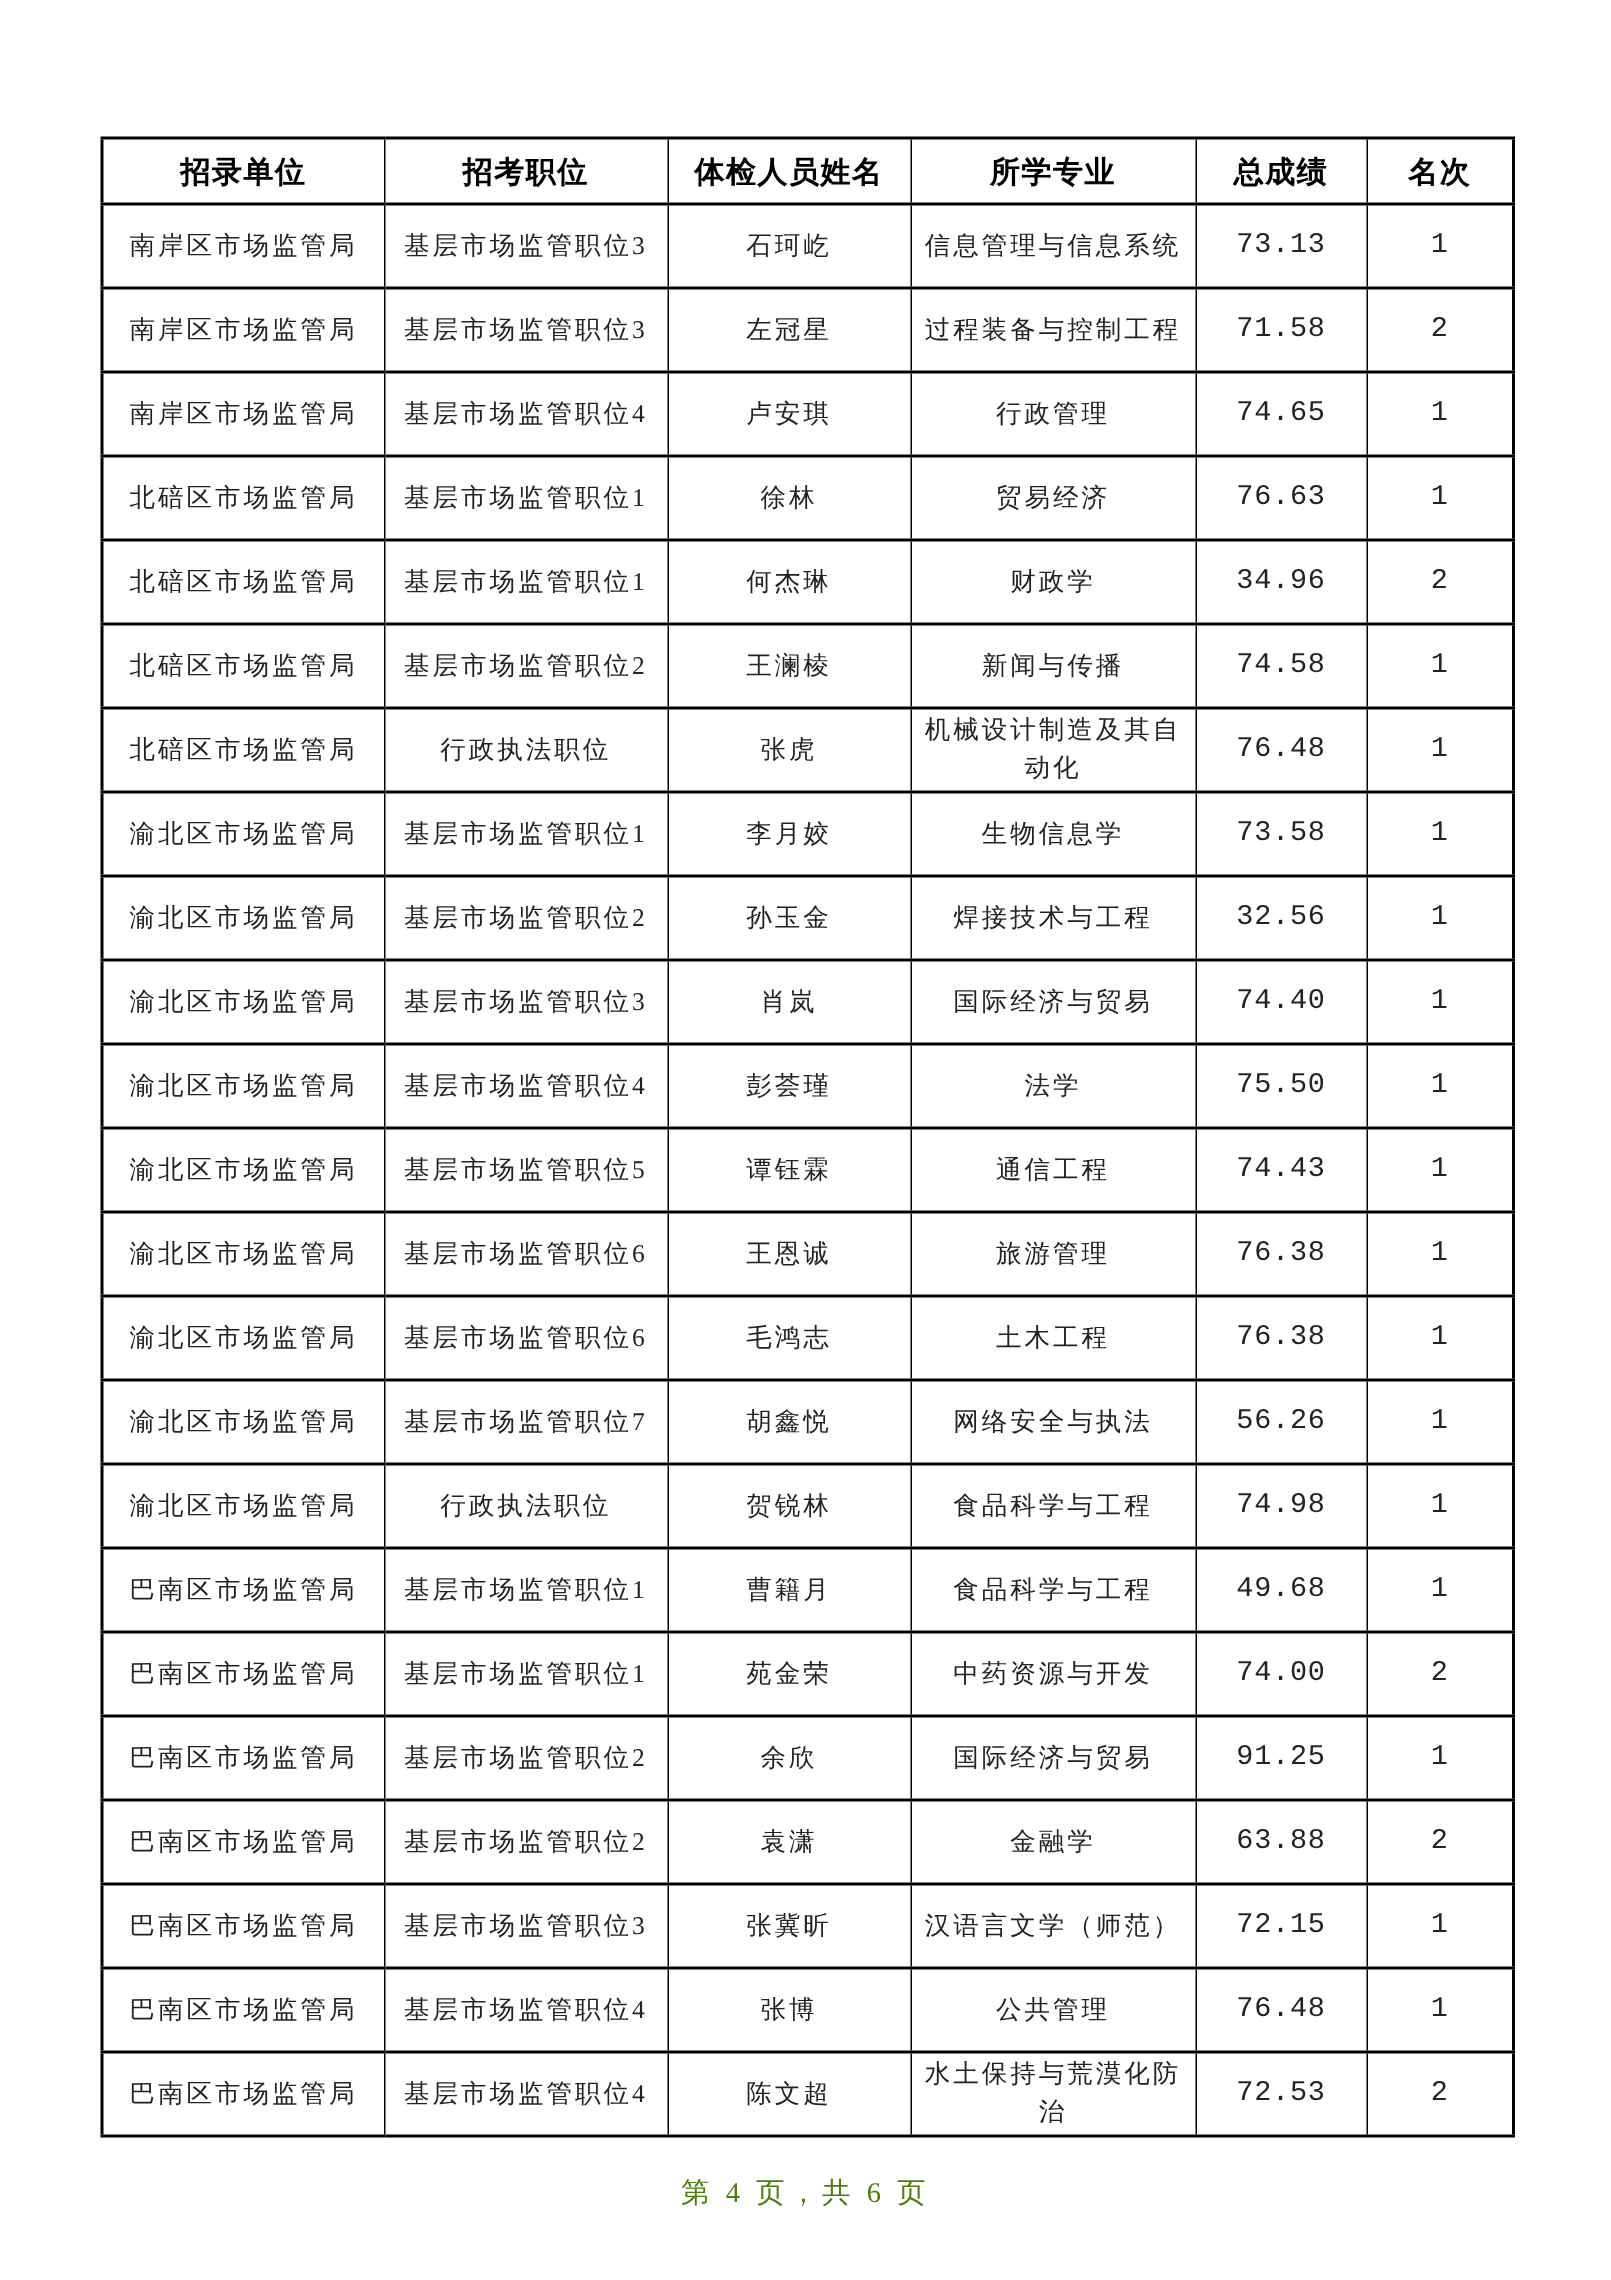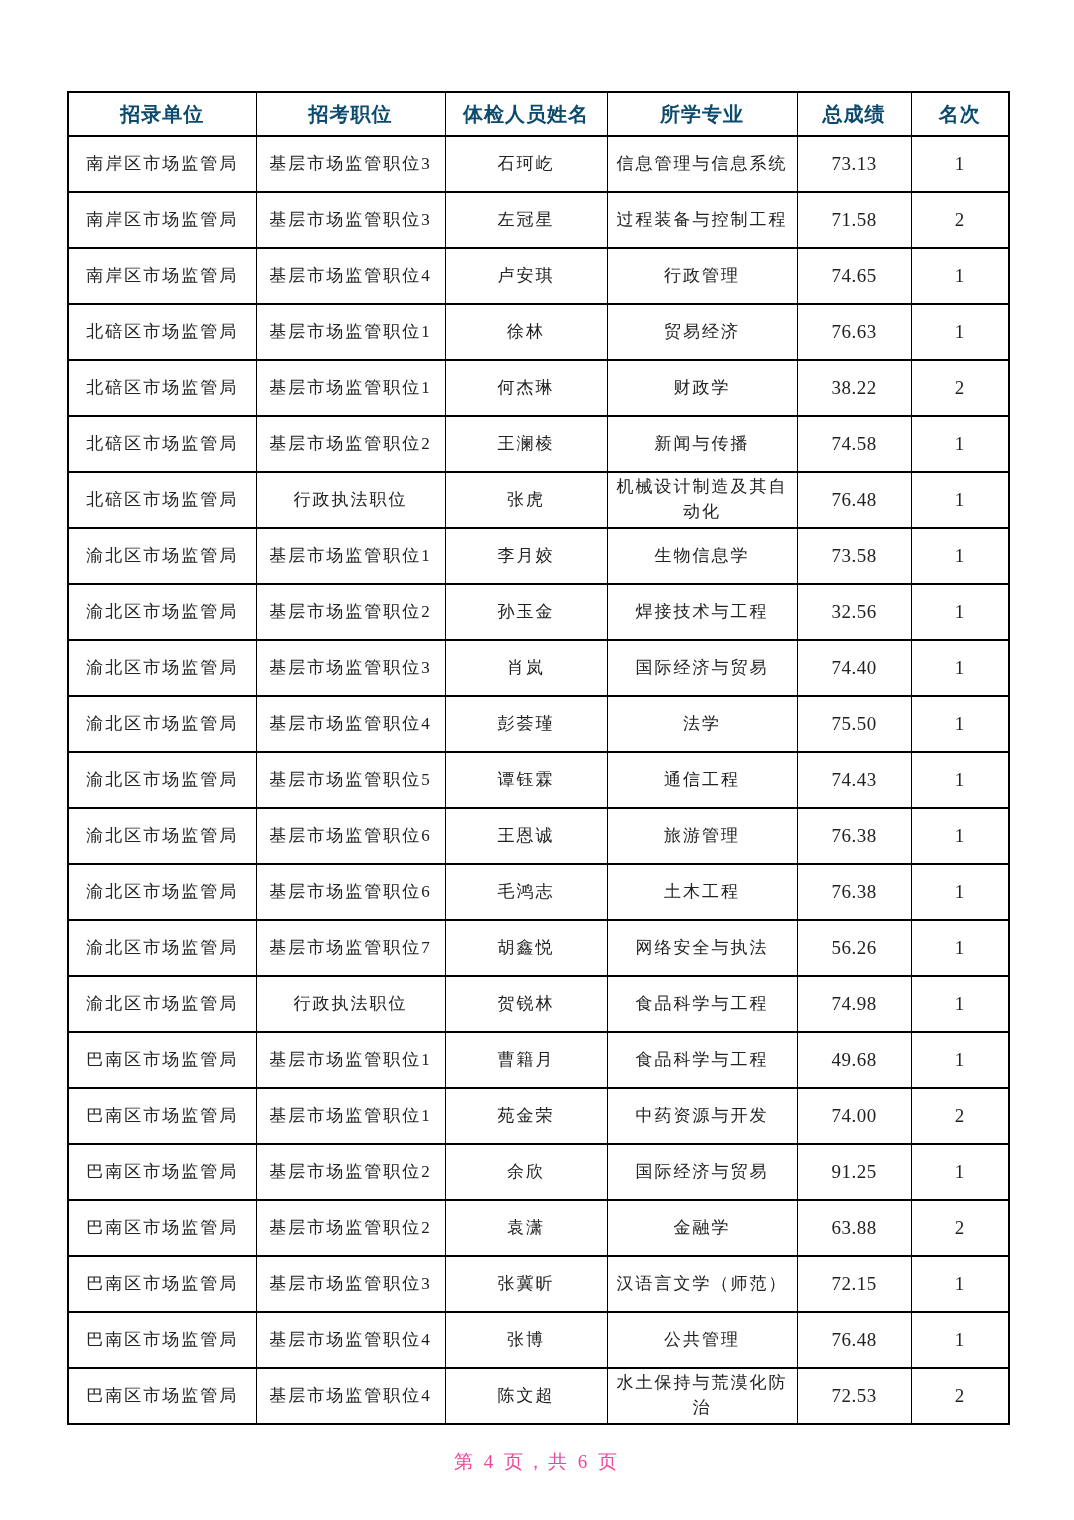--- a/index.html
+++ b/index.html
@@ -33,44 +33,45 @@
     text-align: center;
     vertical-align: middle;
     overflow: hidden;
   }
   th {
     font-family: "Liberation Sans", sans-serif;
     font-weight: bold;
     font-size: 20px;
     letter-spacing: 1px;
     height: 44px;
-    color: #0c4a6e;
+    color: #000000;
   }
   td {
     font-size: 17px;
     letter-spacing: 2px;
     height: 56px;
     line-height: 1.45;
     padding: 1px 2px;
     color: #222;
   }
   td.col-4, td.col-5 {
     font-size: 19px;
     letter-spacing: 0.5px;
+    font-family: Liberation Mono, monospace;
   }
   .page-footer {
     position: absolute;
     top: 1449px;
     left: 0;
     width: 100%;
     text-align: center;
     font-family: "Liberation Serif", serif;
     font-size: 19px;
     letter-spacing: 3px;
-    color: #ec4899;
+    color: #4d7c0f;
   }
 </style>
 </head>
 <body>
 
 <div class="sheet">
 
   <table class="results">
     <colgroup>
       <col style="width:188px">
@@ -121,21 +122,21 @@
           <td class="col-2">徐林</td>
           <td class="col-3">贸易经济</td>
           <td class="col-4">76.63</td>
           <td class="col-5">1</td>
         </tr>
         <tr>
           <td class="col-0">北碚区市场监管局</td>
           <td class="col-1">基层市场监管职位1</td>
           <td class="col-2">何杰琳</td>
           <td class="col-3">财政学</td>
-          <td class="col-4">38.22</td>
+          <td class="col-4">34.96</td>
           <td class="col-5">2</td>
         </tr>
         <tr>
           <td class="col-0">北碚区市场监管局</td>
           <td class="col-1">基层市场监管职位2</td>
           <td class="col-2">王澜棱</td>
           <td class="col-3">新闻与传播</td>
           <td class="col-4">74.58</td>
           <td class="col-5">1</td>
         </tr>

